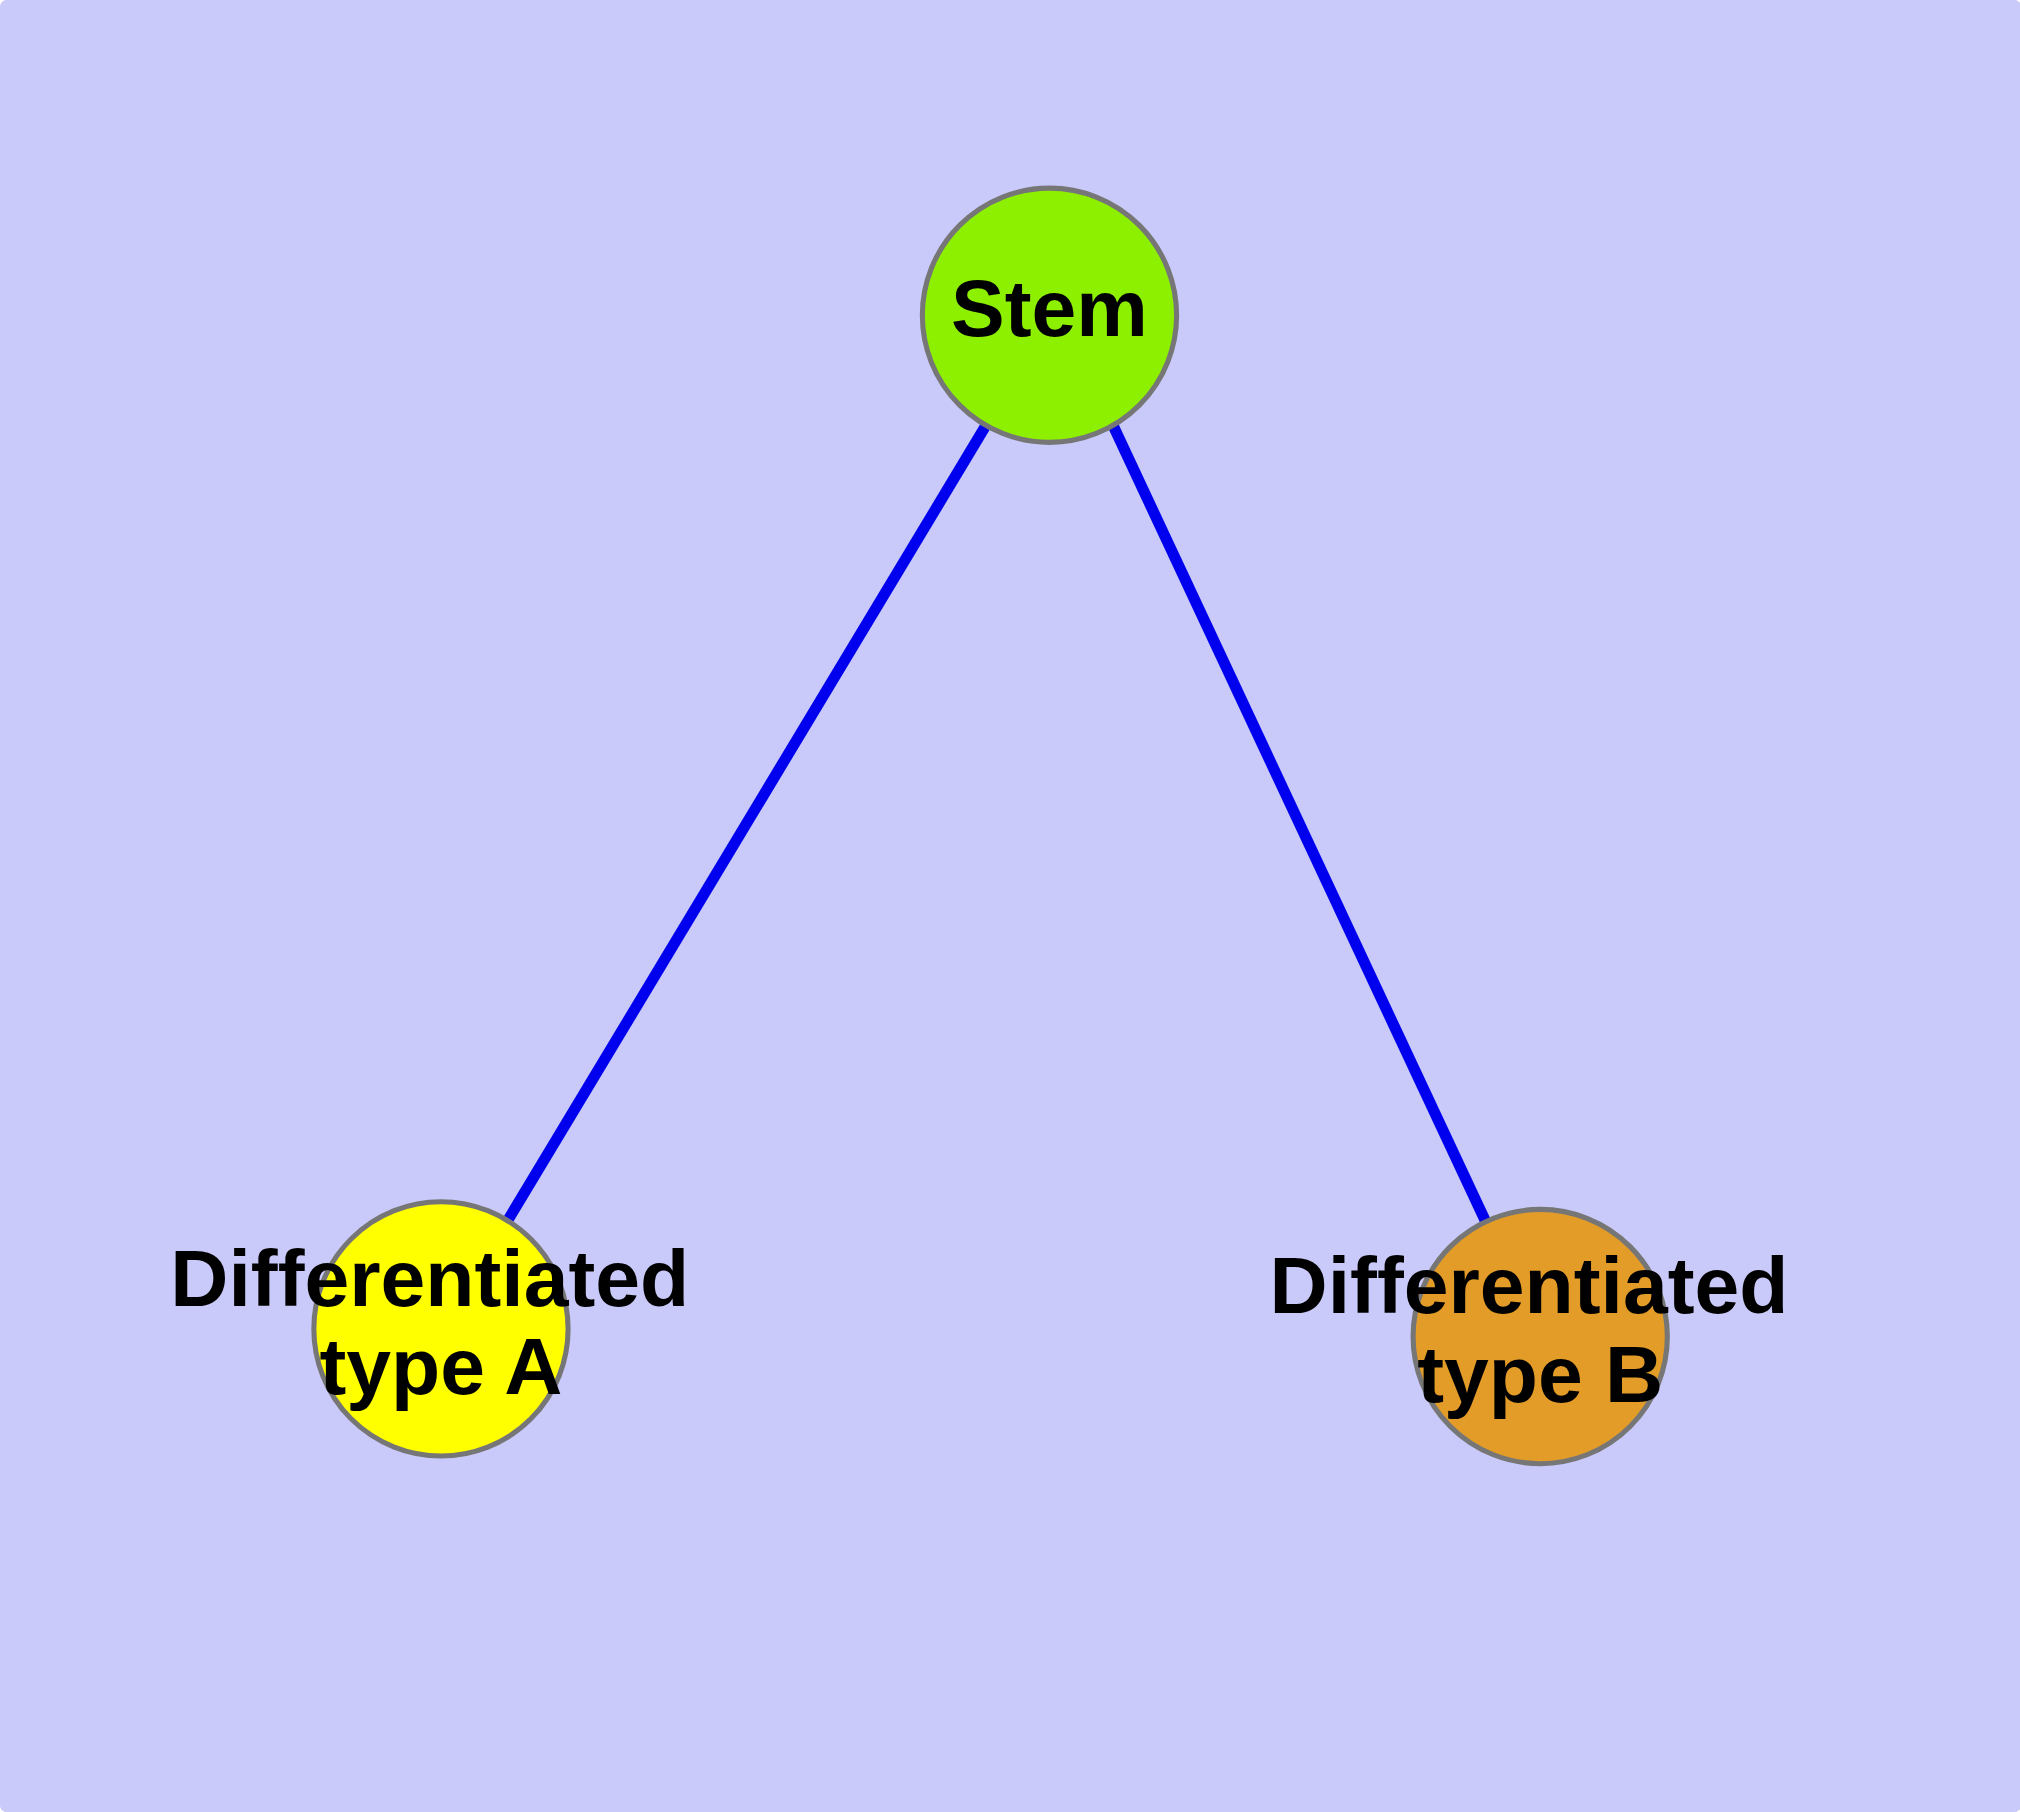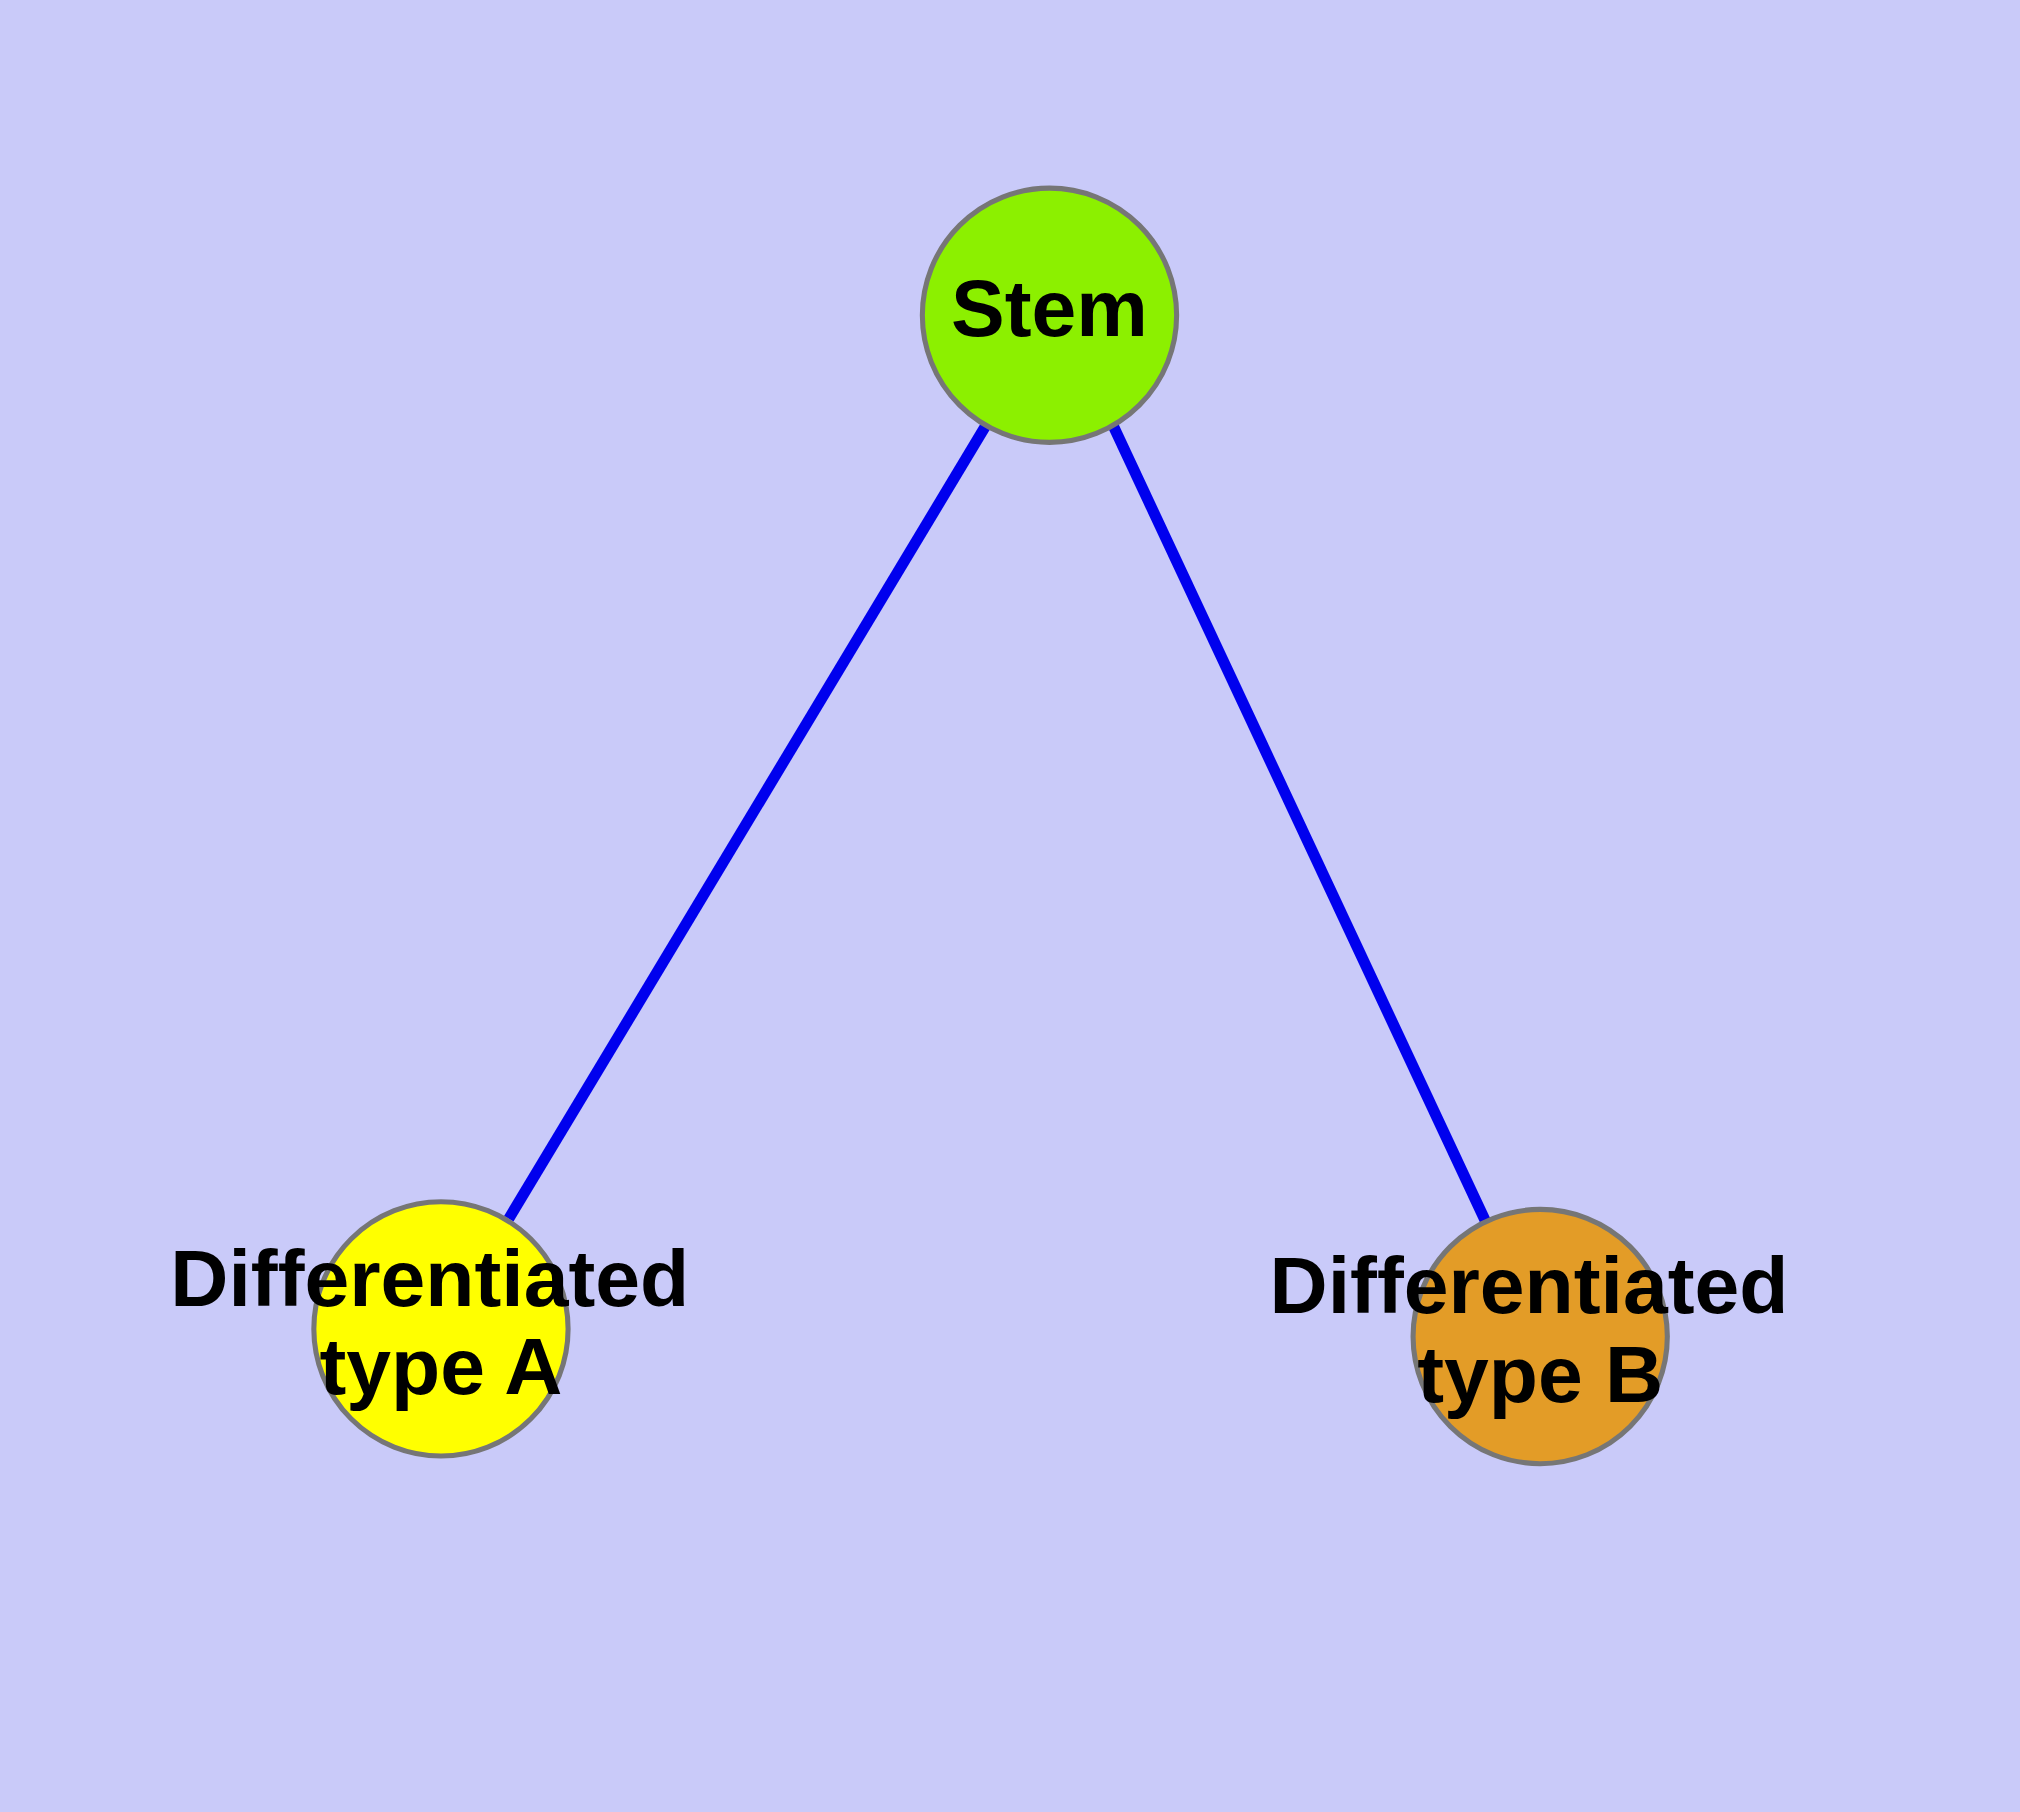--- a/index.html
+++ b/index.html
@@ -6,20 +6,21 @@
     margin: 0;
     padding: 0;
     background: #ffffff;
   }
   #canvas {
     position: relative;
     width: 2021px;
     height: 1812px;
     overflow: hidden;
     font-family: "Liberation Sans", sans-serif;
+    border-radius: 7px;
   }
   #graph-svg {
     position: absolute;
     top: 0;
     left: 0;
     width: 2021px;
     height: 1812px;
     display: block;
   }
   .node-circle {

